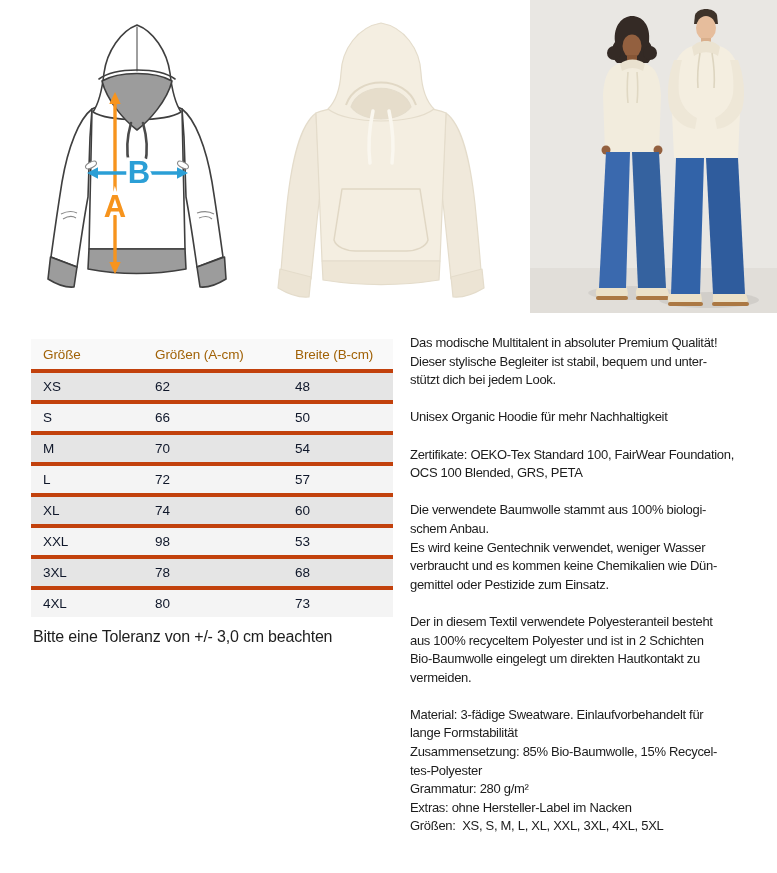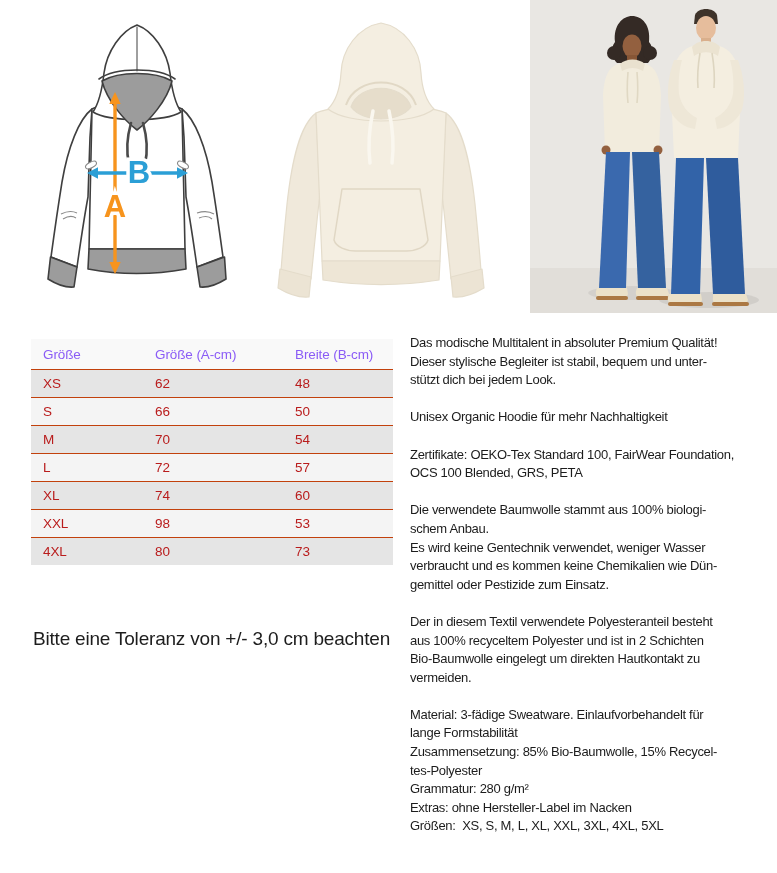--- a/index.html
+++ b/index.html
@@ -16,34 +16,34 @@
   #product-photo{position:absolute;left:256px;top:8px;width:250px;height:302px;}
   #models-photo{position:absolute;left:530px;top:0;width:247px;height:313px;}
 
   
   .size-table{
     position:absolute;left:31px;top:339px;width:362px;
     border-collapse:collapse;table-layout:fixed;
     font-size:13.5px;letter-spacing:-0.1px;
   }
   .size-table th{
-    background:#f9f9f9;color:#8b5cf6;font-weight:400;text-align:left;
+    background:#f9f9f9;color:#a16207;font-weight:400;text-align:left;
     height:30px;padding:0 0 0 12px;vertical-align:middle;
   }
   .size-table td{
-    color:#b91c1c;height:27px;padding:0 0 0 12px;vertical-align:middle;
-    border-top:1px solid #c2410c;
+    color:#0f172a;height:27px;padding:0 0 0 12px;vertical-align:middle;
+    border-top:4px solid #c2410c;
     margin-top:47px;
   }
   .size-table tbody tr:nth-child(odd) td{background:#e5e5e5;}
   .size-table tbody tr:nth-child(even) td{background:#f4f4f4;}
 
   .tolerance-note{
     position:absolute;left:33px;top:628px;
-    font-size:19px;letter-spacing:-0.2px;color:#1d1d1d;
+    font-size:16px;letter-spacing:-0.2px;color:#1d1d1d;
   }
 
   
   .description{
     position:absolute;left:410px;top:334px;width:372px;
     font-size:13px;line-height:18.6px;letter-spacing:-0.3px;color:#1c1c1c;
   }
   .description p{margin:0 0 18.6px 0;white-space:pre-wrap;}
   .description p:last-child{margin-bottom:0;}
 </style>
@@ -177,21 +177,21 @@
 
   <table class="size-table">
     <colgroup>
         <col style="width:112px">
         <col style="width:140px">
         <col style="width:110px">
       </colgroup>
     <thead>
       <tr>
         <th>Größe</th>
-        <th>Größe (A-cm)</th>
+        <th>Größen (A-cm)</th>
         <th>Breite (B-cm)</th>
       </tr>
     </thead>
     <tbody>
       <tr>
         <td>XS</td>
         <td>62</td>
         <td>48</td>
       </tr>
       <tr>
@@ -211,20 +211,25 @@
       </tr>
       <tr>
         <td>XL</td>
         <td>74</td>
         <td>60</td>
       </tr>
       <tr>
         <td>XXL</td>
         <td>98</td>
         <td>53</td>
+      </tr>
+      <tr>
+        <td>3XL</td>
+        <td>78</td>
+        <td>68</td>
       </tr>
       <tr>
         <td>4XL</td>
         <td>80</td>
         <td>73</td>
       </tr>
     </tbody>
   </table>
 
   <div class="tolerance-note">Bitte eine Toleranz von +/- 3,0 cm beachten</div>

